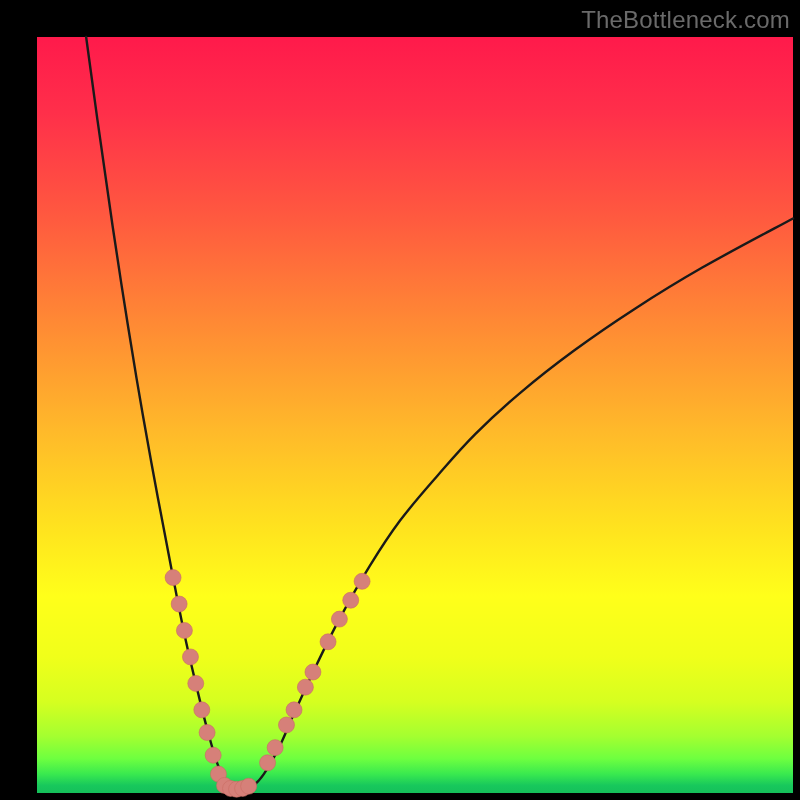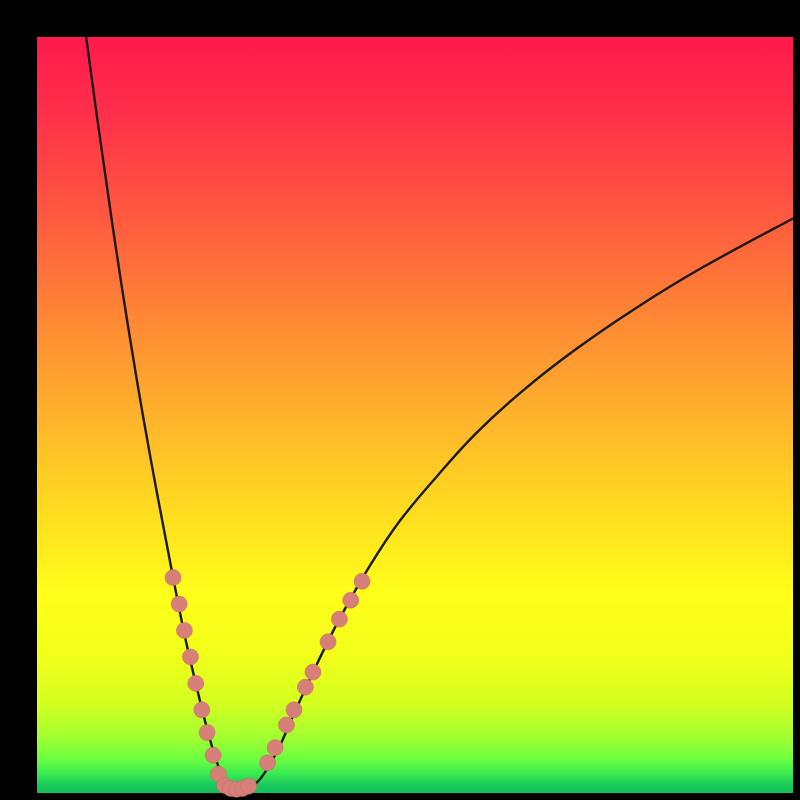--- a/index.html
+++ b/index.html
@@ -89,13 +89,14 @@
           <circle cx="257.04" cy="672.84" r="8" fill="#d68079" stroke="#c96b63" stroke-width="0.6"></circle>
           <circle cx="268.38" cy="650.16" r="8" fill="#d68079" stroke="#c96b63" stroke-width="0.6"></circle>
           <circle cx="275.94" cy="635.04" r="8" fill="#d68079" stroke="#c96b63" stroke-width="0.6"></circle>
           <circle cx="291.06" cy="604.80" r="8" fill="#d68079" stroke="#c96b63" stroke-width="0.6"></circle>
           <circle cx="302.40" cy="582.12" r="8" fill="#d68079" stroke="#c96b63" stroke-width="0.6"></circle>
           <circle cx="313.74" cy="563.22" r="8" fill="#d68079" stroke="#c96b63" stroke-width="0.6"></circle>
           <circle cx="325.08" cy="544.32" r="8" fill="#d68079" stroke="#c96b63" stroke-width="0.6"></circle>
         </g>
     </svg>
   </div>
+  <div class="watermark">TheBottleneck.com</div>
 </div>
 
 </body></html>

